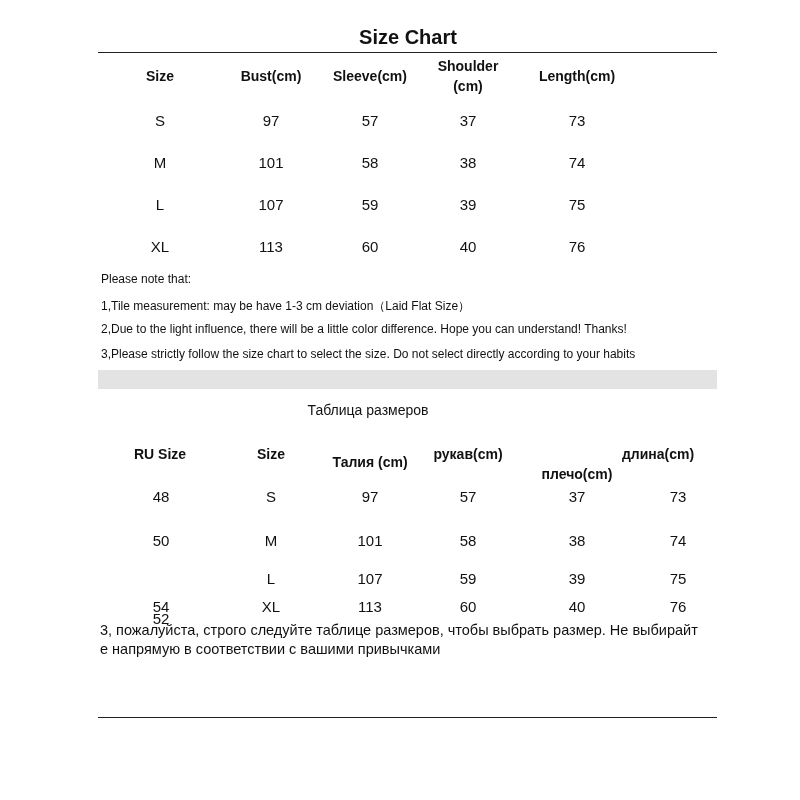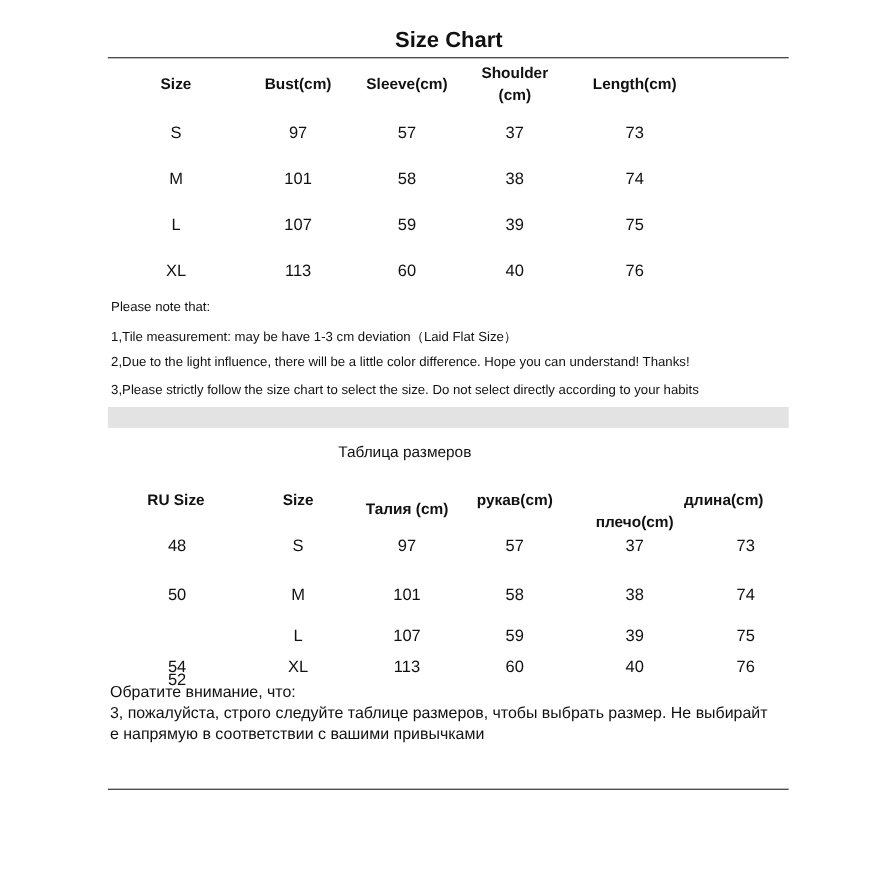--- a/index.html
+++ b/index.html
@@ -108,17 +108,16 @@
     <div class="abs cell center" style="left:161px; top:598px;">54</div>
     <div class="abs cell center" style="left:271px; top:598px;">XL</div>
     <div class="abs cell center" style="left:370px; top:598px;">113</div>
     <div class="abs cell center" style="left:468px; top:598px;">60</div>
     <div class="abs cell center" style="left:577px; top:598px;">40</div>
     <div class="abs cell center" style="left:678px; top:598px;">76</div>
   </div>
 </div>
 
 <div class="abs" style="left:100px; top:621px; width:618px; overflow:hidden;">
-  <div class="note-ru">Обратите внимание, что:</div>
   <div class="note-ru">3, пожалуйста, строго следуйте таблице размеров, чтобы выбрать размер. Не выбирайт</div>
   <div class="note-ru">е напрямую в соответствии с вашими привычками</div>
 </div>
 <div class="abs rule" style="left:98px; top:717px; width:619px;"></div>
 
 </body></html>

